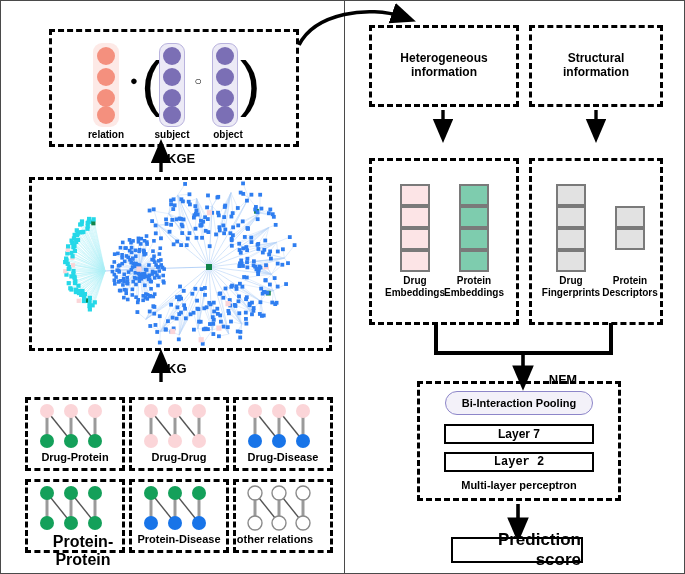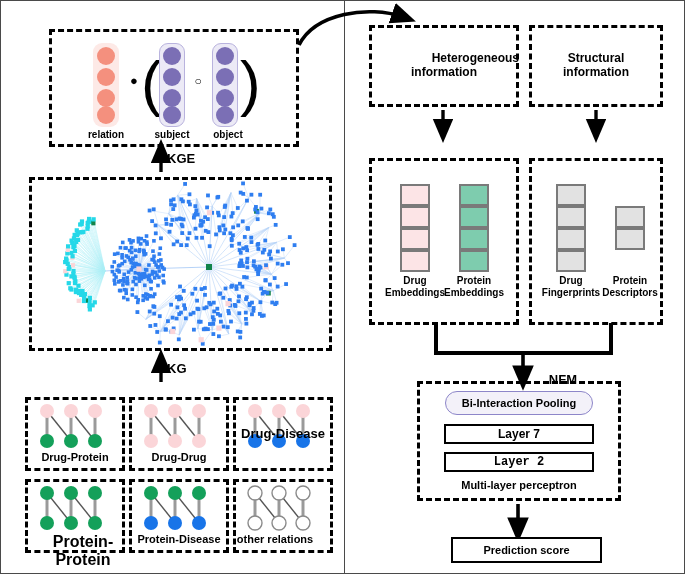--- a/index.html
+++ b/index.html
@@ -1139,21 +1139,21 @@
         <line x1="70" y1="14" x2="70" y2="44" stroke="#9a9a9a" stroke-width="3"></line>
         <line x1="22" y1="14" x2="46" y2="44" stroke="#555" stroke-width="1.4"></line>
         <line x1="46" y1="14" x2="70" y2="44" stroke="#555" stroke-width="1.4"></line>
         <circle cx="22" cy="14" r="7" fill="#fbd5d8" stroke="none" stroke-width="1.4"></circle>
         <circle cx="22" cy="44" r="7" fill="#1874e8" stroke="none" stroke-width="1.4"></circle>
         <circle cx="46" cy="14" r="7" fill="#fbd5d8" stroke="none" stroke-width="1.4"></circle>
         <circle cx="46" cy="44" r="7" fill="#1874e8" stroke="none" stroke-width="1.4"></circle>
         <circle cx="70" cy="14" r="7" fill="#fbd5d8" stroke="none" stroke-width="1.4"></circle>
         <circle cx="70" cy="44" r="7" fill="#1874e8" stroke="none" stroke-width="1.4"></circle>
       </svg>
-      <div class="lbl" style="left: 232px; top: 426px; width: 100px; font-size: 13px;">Drug-Disease</div>
+      <div class="lbl" style="left: 232px; top: 450px; width: 100px; font-size: 11px;">Drug-Disease</div>
       <svg style="left:24px;top:478px;width:100px;height:74px;">
         <line x1="22" y1="14" x2="22" y2="44" stroke="#9a9a9a" stroke-width="3"></line>
         <line x1="46" y1="14" x2="46" y2="44" stroke="#9a9a9a" stroke-width="3"></line>
         <line x1="70" y1="14" x2="70" y2="44" stroke="#9a9a9a" stroke-width="3"></line>
         <line x1="22" y1="14" x2="46" y2="44" stroke="#555" stroke-width="1.4"></line>
         <line x1="46" y1="14" x2="70" y2="44" stroke="#555" stroke-width="1.4"></line>
         <circle cx="22" cy="14" r="7" fill="#14a05a" stroke="none" stroke-width="1.4"></circle>
         <circle cx="22" cy="44" r="7" fill="#14a05a" stroke="none" stroke-width="1.4"></circle>
         <circle cx="46" cy="14" r="7" fill="#14a05a" stroke="none" stroke-width="1.4"></circle>
         <circle cx="46" cy="44" r="7" fill="#14a05a" stroke="none" stroke-width="1.4"></circle>
@@ -1190,21 +1190,21 @@
       </svg>
       <div class="lbl" style="left: 224px; top: 532px; width: 100px; font-size: 11px;">other relations</div>
     </div>
 
 
   <svg style="left:290px;top:2px;width:130px;height:46px;">
     <path d="M8,42 C24,10 78,2 112,14" stroke="#000" stroke-width="3.6" fill="none" marker-end="url(#ar)"></path>
   </svg>
 
   <div class="dash" style="left:368px;top:24px;width:150px;height:82px;"></div>
-  <div class="lbl" style="left:368px;top:51px;width:150px;font-size:12px;text-align:right;">Heterogeneous</div>
+  <div class="lbl" style="left:368px;top:51px;width:150px;font-size:12px;">Heterogeneous</div>
   <div class="lbl" style="left:368px;top:65px;width:150px;font-size:12px;">information</div>
 
   <div class="dash" style="left:528px;top:24px;width:134px;height:82px;"></div>
   <div class="lbl" style="left:528px;top:51px;width:134px;font-size:12px;">Structural</div>
   <div class="lbl" style="left:528px;top:65px;width:134px;font-size:12px;">information</div>
 
   <svg style="left:433px;top:107px;width:20px;height:28px;">
     <line x1="9" y1="2" x2="9" y2="22" stroke="#000" stroke-width="3.4" marker-end="url(#ar)"></line>
   </svg>
   <svg style="left:586px;top:107px;width:20px;height:28px;">
@@ -1252,15 +1252,15 @@
 
   <div class="boxlbl" style="left:443px;top:423px;width:150px;height:20px;font-size:12px;">Layer 7</div>
   <div class="boxlbl" style="left:443px;top:451px;width:150px;height:20px;font-size:12px;font-family:Liberation Mono, monospace;">Layer 2</div>
 
   <div class="lbl" style="left:416px;top:478px;width:204px;font-size:11px;">Multi-layer perceptron</div>
 
   <svg style="left:508px;top:501px;width:20px;height:34px;">
     <line x1="9" y1="2" x2="9" y2="27" stroke="#000" stroke-width="3.6" marker-end="url(#ar)"></line>
   </svg>
 
-  <div class="boxlbl" style="left:450px;top:536px;width:151px;height:26px;font-size:11px;">Prediction score</div>
+  <div class="boxlbl" style="left:450px;top:536px;width:132px;height:26px;font-size:17px;text-align:right;">Prediction score</div>
 
 </div>
 
 </body></html>

